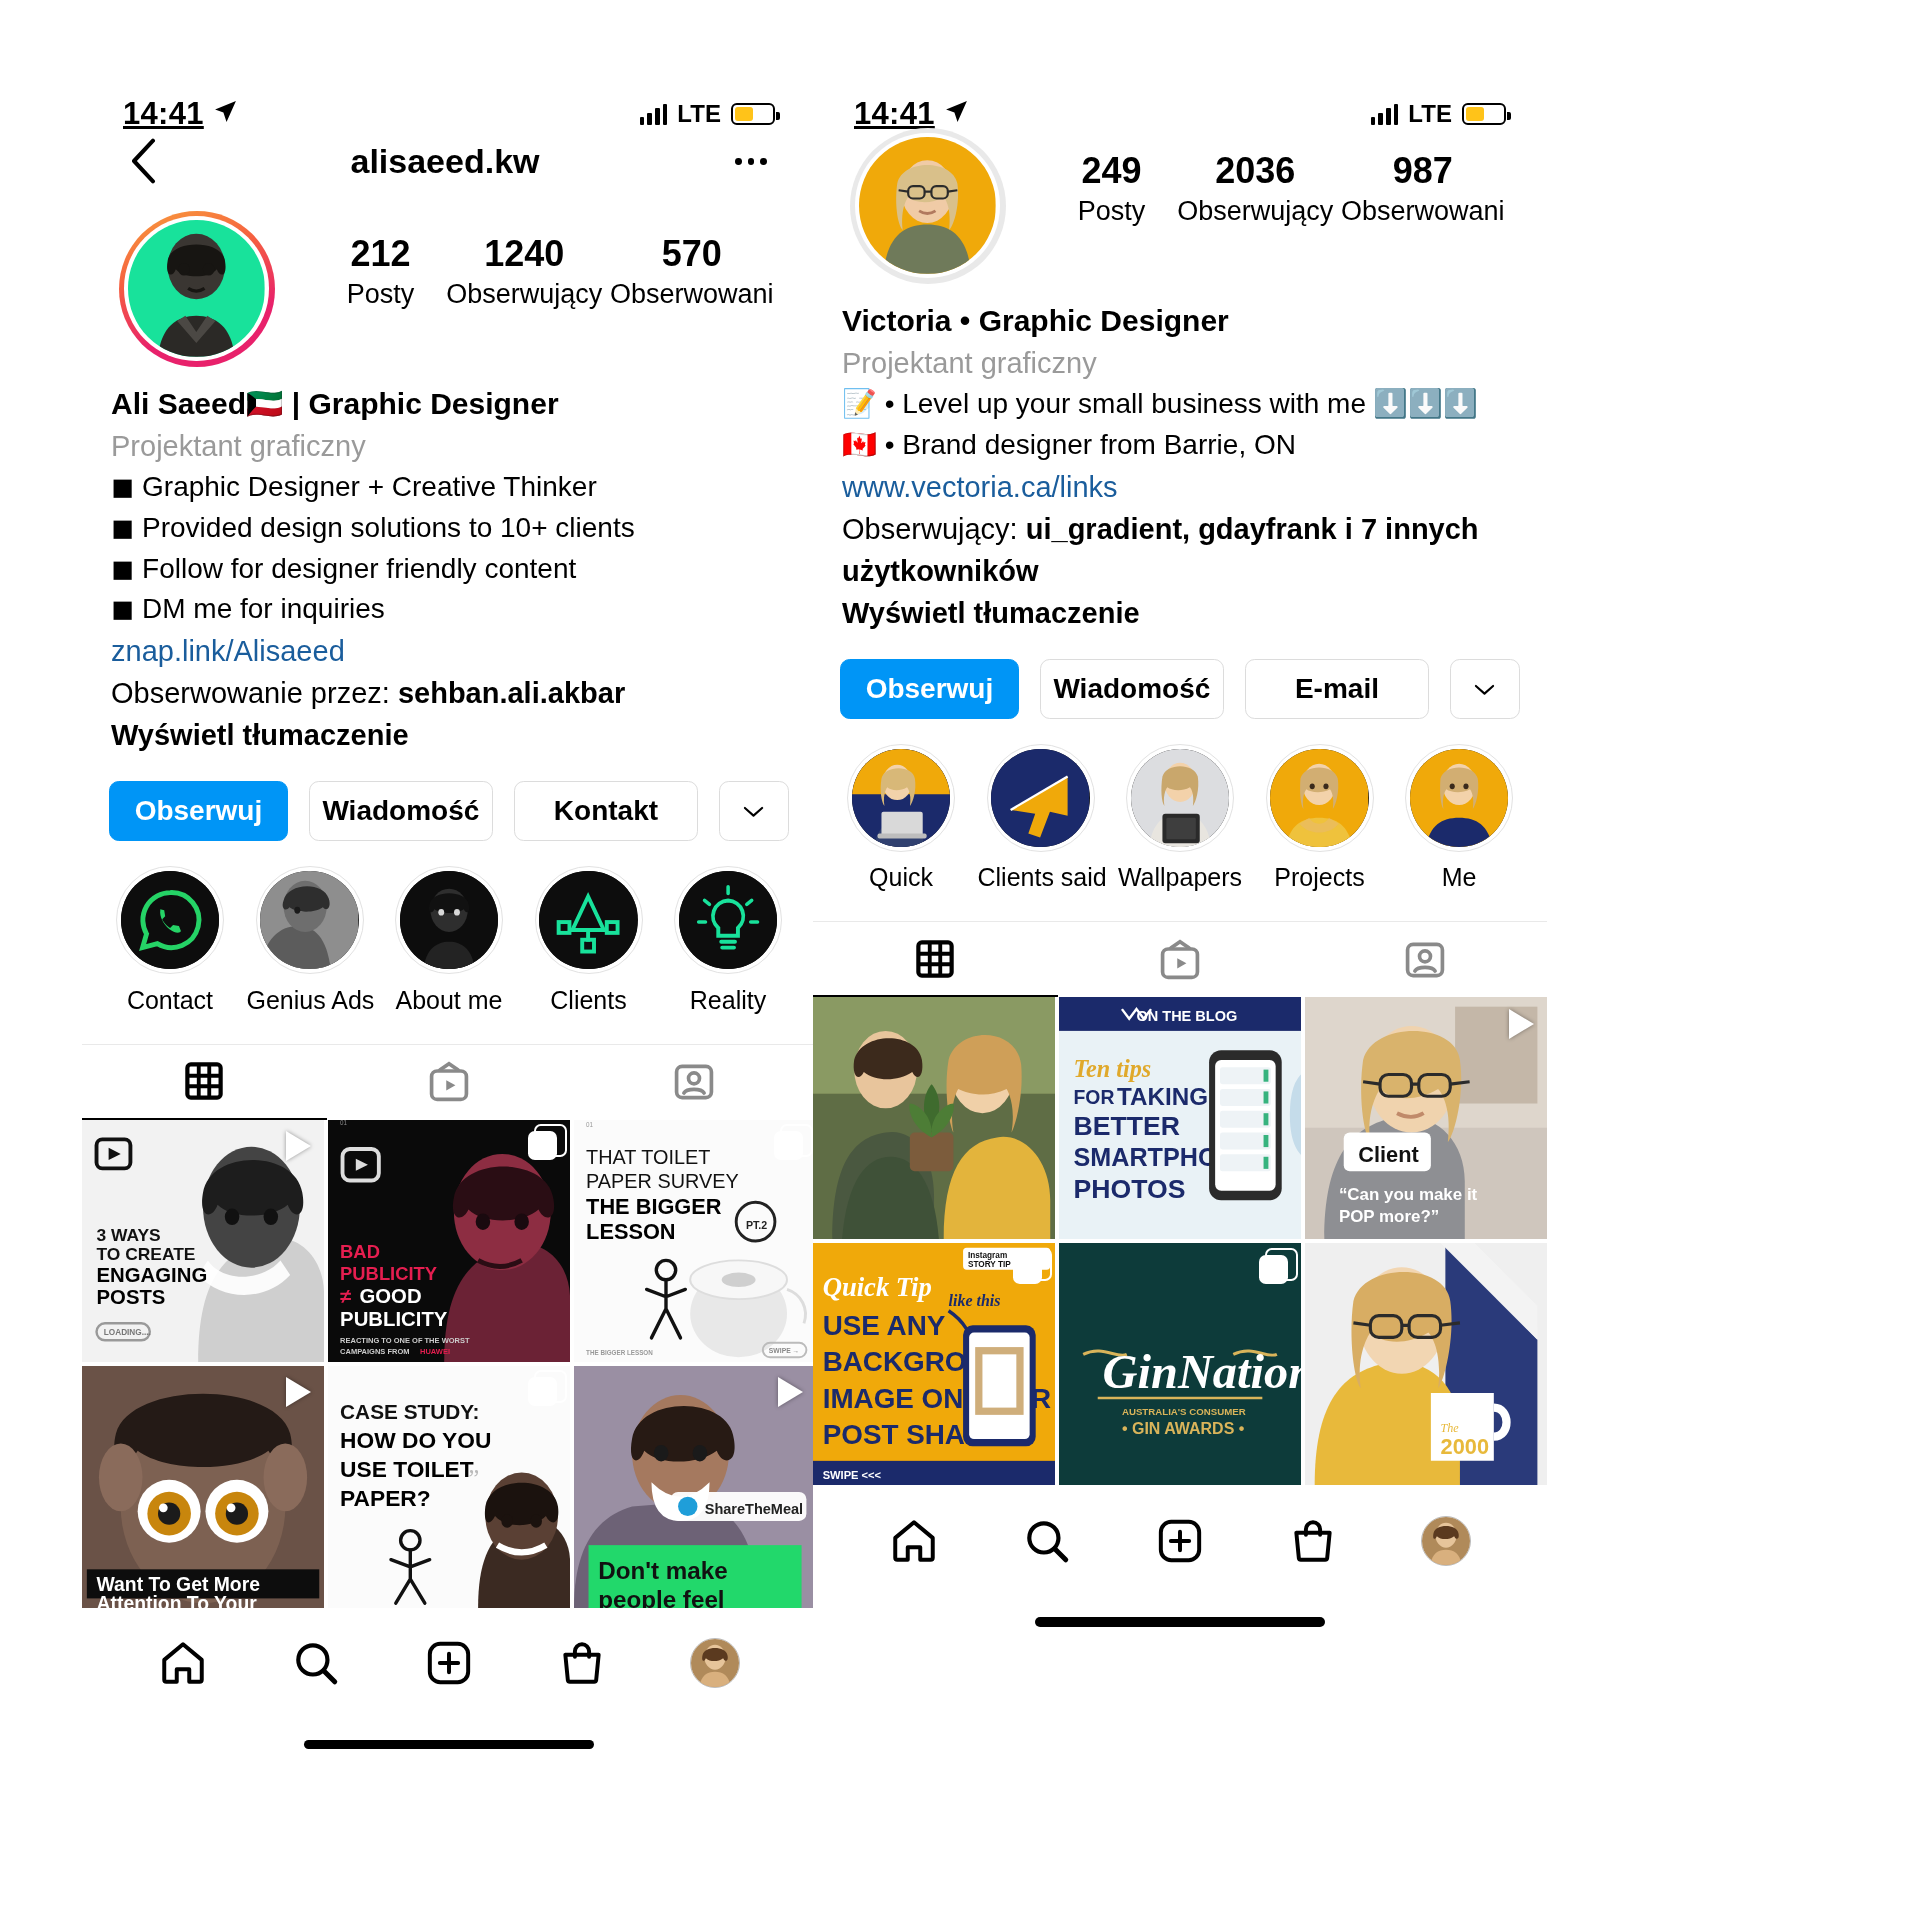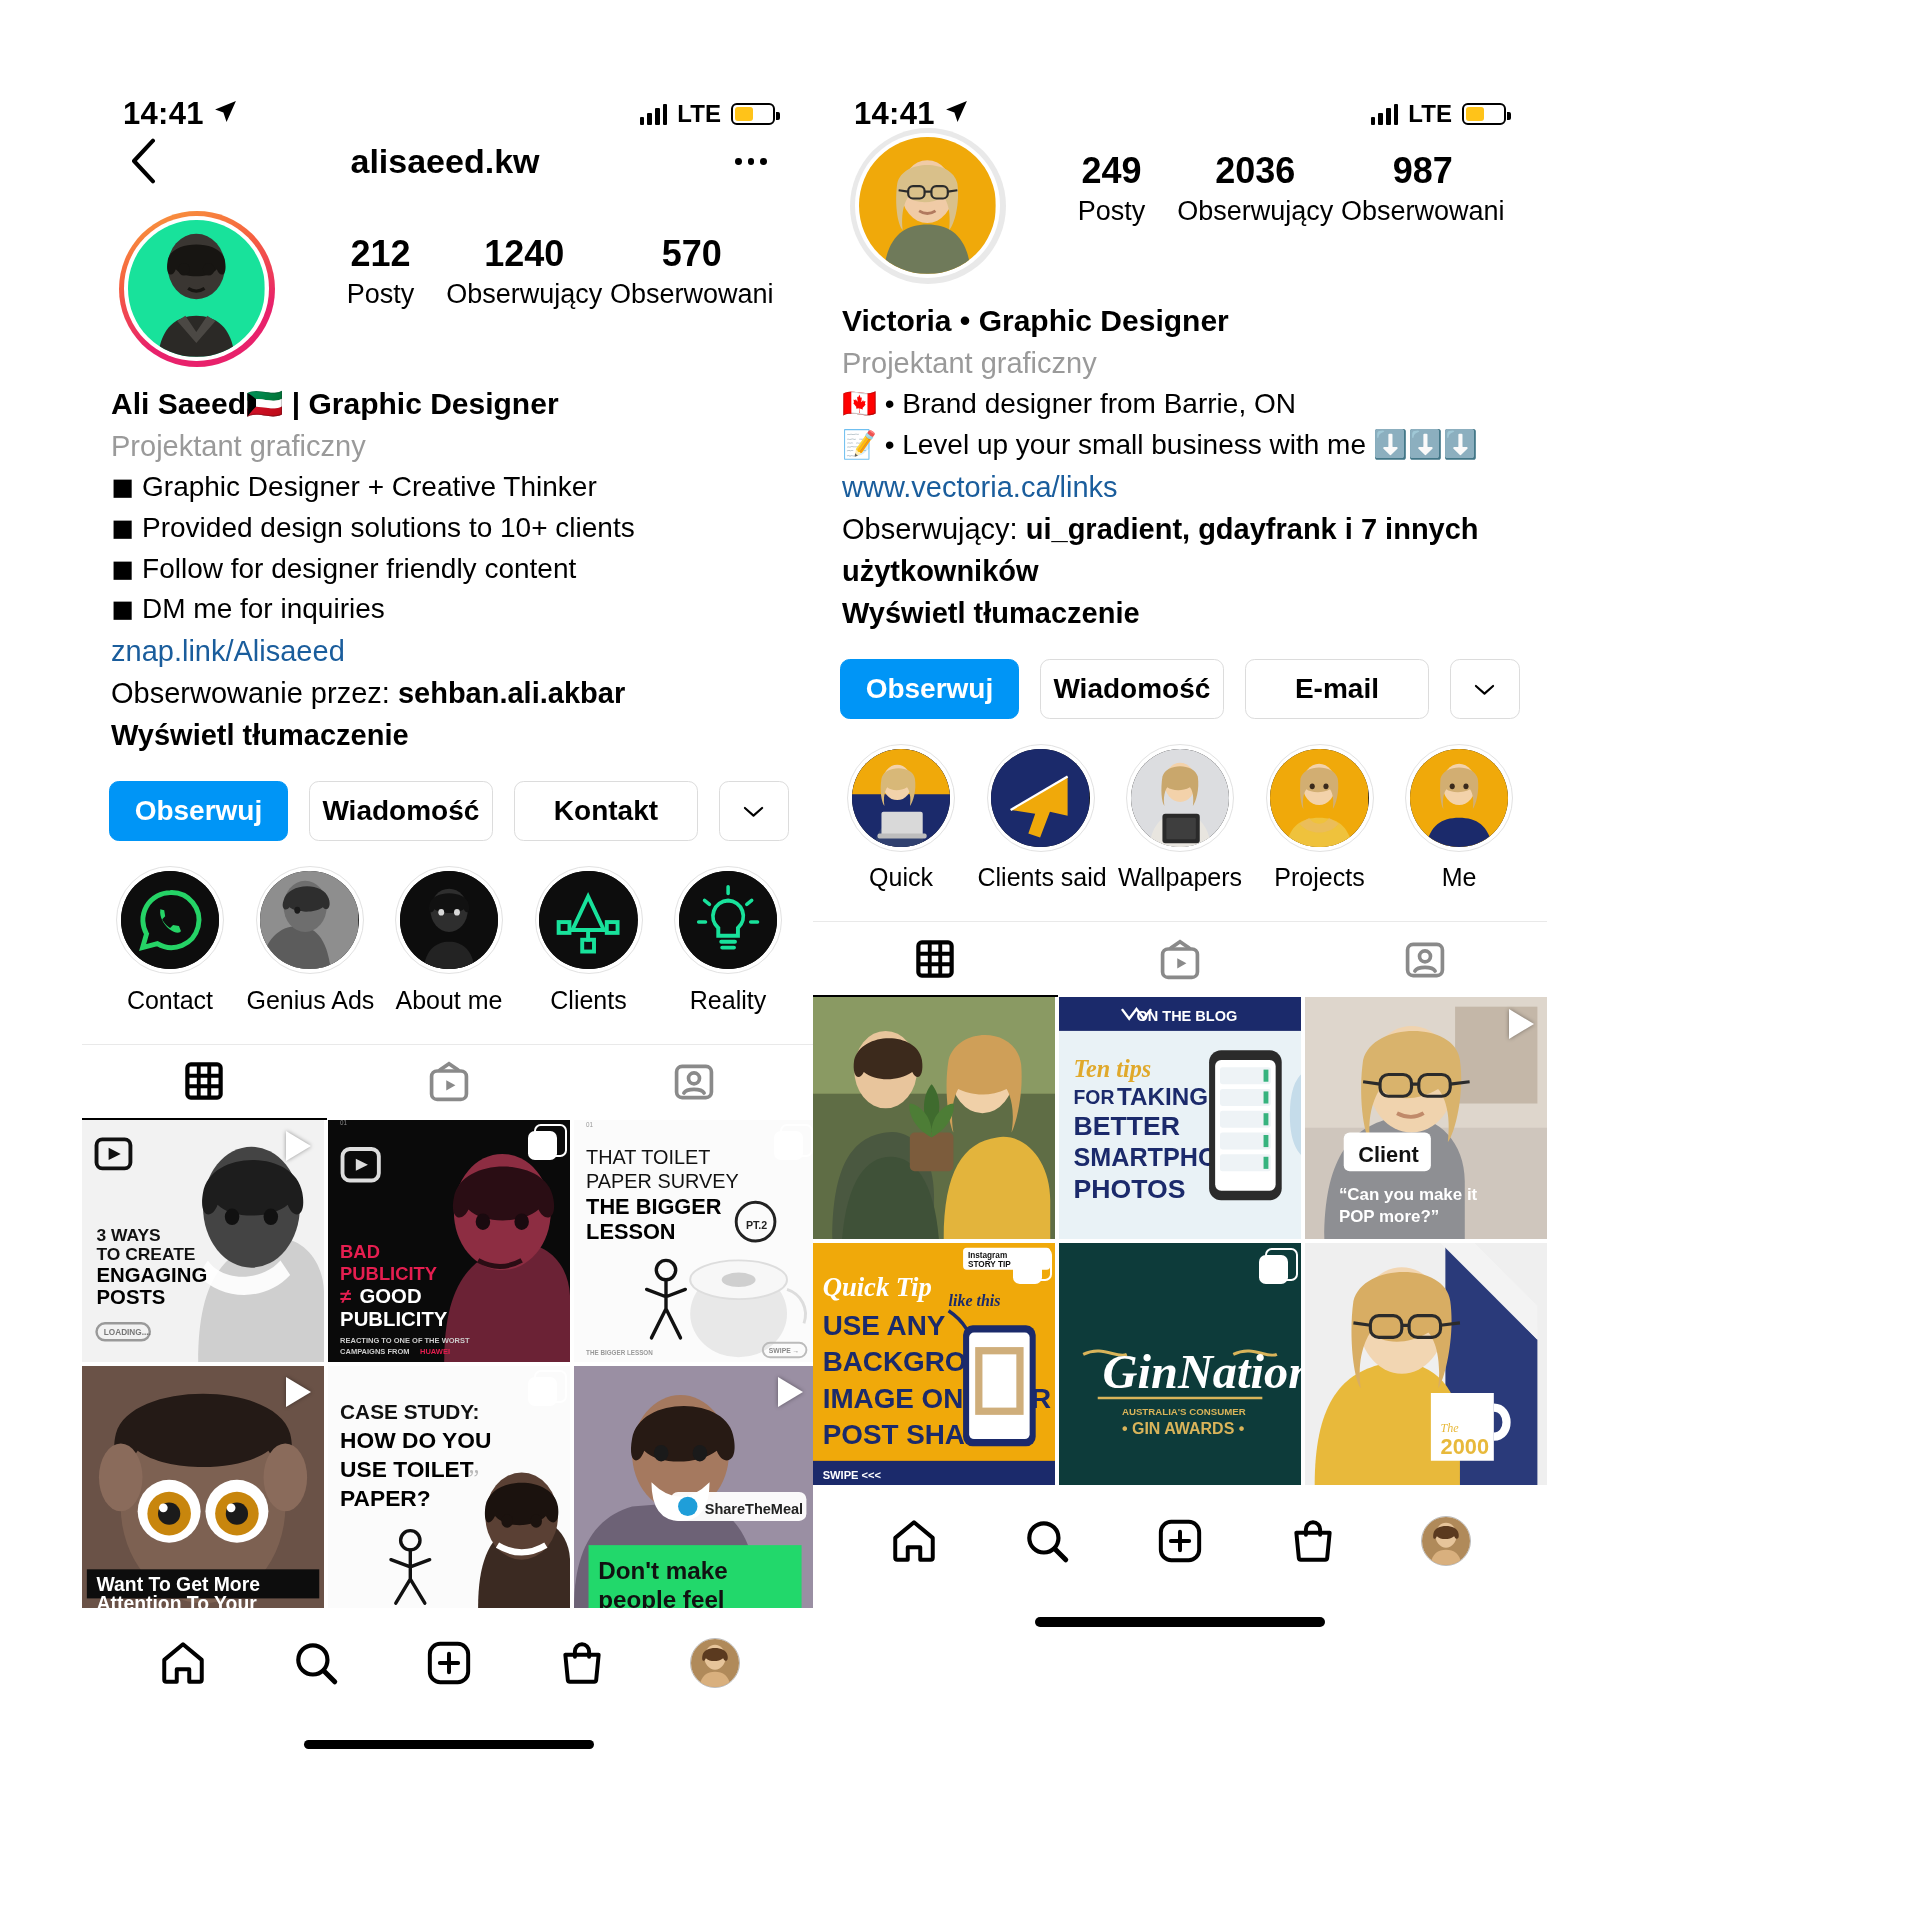--- a/index.html
+++ b/index.html
@@ -17,21 +17,21 @@
   }
   .phone.left  { left: 82px; }
   .phone.right { left: 813px; }
 
   
   .statusbar {
     display:flex; align-items:center; justify-content:space-between;
     padding: 114px 41px 0 41px; height: 58px;
   }
   .sb-time { font-size: 31px; font-weight: 600; letter-spacing:0.3px; color:#000;
-             display:flex; align-items:center; gap:9.7px; }
+             display:flex; align-items:center; gap:9.7px;text-decoration:underline; }
   .loc-arrow { display:inline-block; }
   .sb-right { display:flex; align-items:center; gap:9.7px; }
   .bars { display:flex; align-items:flex-end; gap:2.9px; height: 21px; }
   .bars i { display:block; width:4.8px; background:#000; border-radius:1px; }
   .bars i:nth-child(1){height:7.7px}.bars i:nth-child(2){height:11.6px}
   .bars i:nth-child(3){height:16.4px}.bars i:nth-child(4){height:21px}
   .lte { font-size: 24px; font-weight: 700; color:#000; letter-spacing:0.2px;}
   .battery { position:relative; width:44px; height:22px; border:2.4px solid #000;
              border-radius:5.8px; }
   .battery::after{ content:""; position:absolute; right:-6.8px; top:6.8px; width:3.9px;
@@ -568,22 +568,22 @@
         <div class="stat">
           <div class="num">987</div>
           <div class="lbl">Obserwowani</div>
         </div>
       </div>
     </div>
 
     <div class="bio">
       <div class="name">Victoria • Graphic Designer</div>
       <div class="cat">Projektant graficzny</div>
+      <div class="line">📝 • Level up your small business with me ⬇️⬇️⬇️</div>
       <div class="line">🇨🇦 • Brand designer from Barrie, ON</div>
-      <div class="line">📝 • Level up your small business with me ⬇️⬇️⬇️</div>
       <div class="link">www.vectoria.ca/links</div>
       <div class="meta" style="white-space:normal">
         <span>Obserwujący:</span>
         <b>ui_gradient, gdayfrank i 7 innych użytkowników</b>
       </div>
       <div class="translate">Wyświetl tłumaczenie</div>
     </div>
 
     <div class="actions">
       <div class="btn primary" style="flex:1.02">Obserwuj</div>

